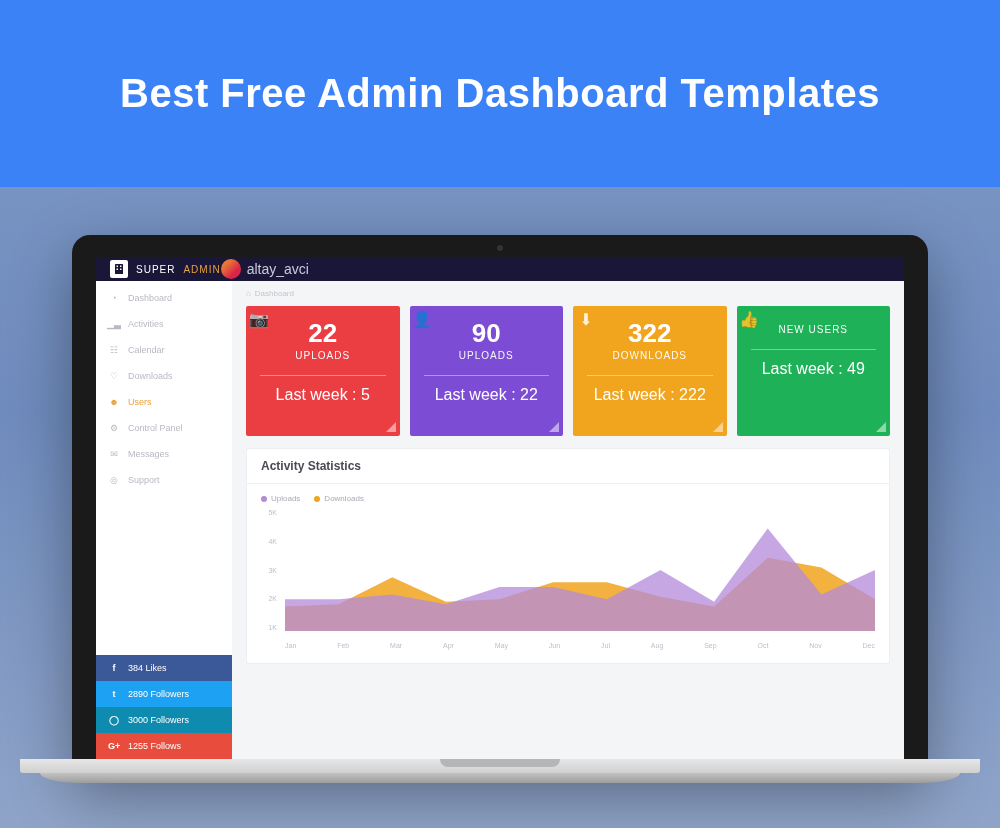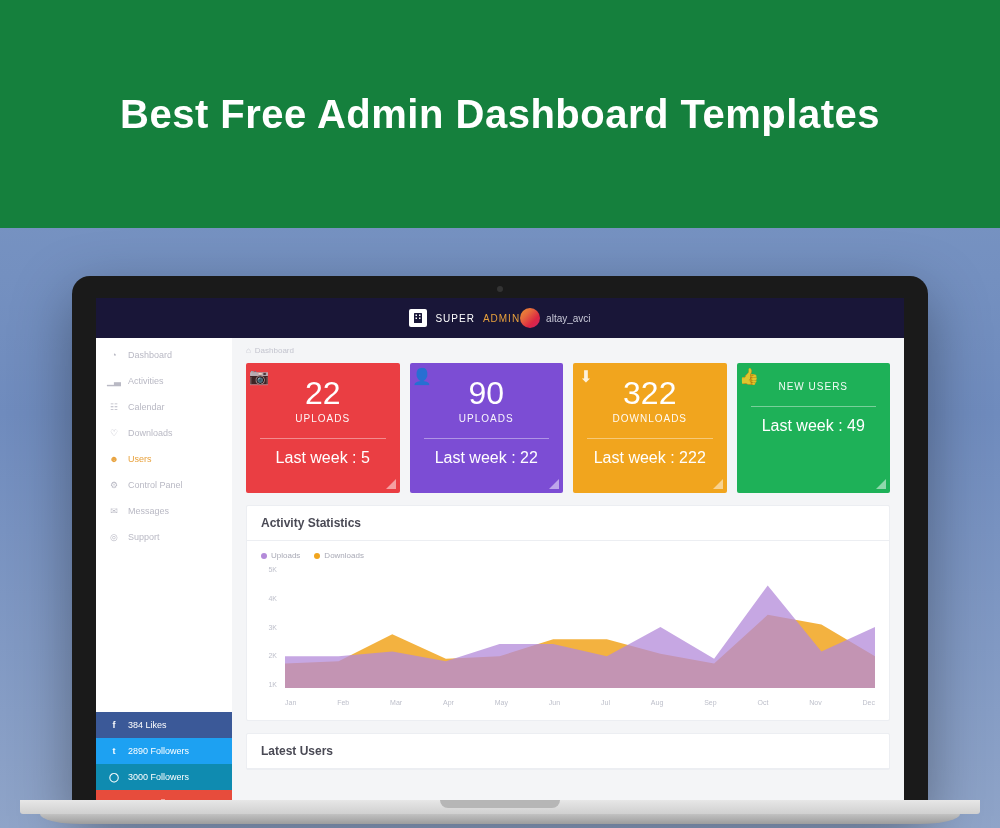--- a/index.html
+++ b/index.html
@@ -1,50 +1,50 @@
 <!DOCTYPE html>
 <html><head>
 <meta charset="utf-8">
 <style>
 *{box-sizing:border-box;margin:0;padding:0;font-family:-apple-system,BlinkMacSystemFont,'Segoe UI',Arial,sans-serif}
 body{width:1000px;height:828px;overflow:hidden;background:linear-gradient(180deg,#7e9ac6 0%,#6f8bbd 50%,#8fa4c8 100%)}
-.banner{background:#15803d;height:228px;display:flex;align-items:center;justify-content:center}
+.banner{background:#3b82f6;height:187px;display:flex;align-items:center;justify-content:center}
 .banner h1{color:#fff;font-size:40px;font-weight:700;letter-spacing:.5px}
 .stage{position:relative;height:638px;display:flex;justify-content:center;align-items:flex-start;padding-top:48px}
 .laptop{width:856px;position:relative}
 .bezel{background:#1a1a1a;border-radius:18px 18px 0 0;padding:22px 24px 0 24px;height:540px;position:relative;box-shadow:0 20px 60px rgba(0,0,0,.35)}
 .camera{position:absolute;top:10px;left:50%;transform:translateX(-50%);width:6px;height:6px;border-radius:50%;background:#333}
 .screen{background:#f4f5f7;width:100%;height:100%;overflow:hidden;position:relative}
-.topbar{background:#191638;height:40px;display:flex;align-items:center;justify-content:center;padding:0 14px;color:#fff}
+.topbar{background:#191638;height:24px;display:flex;align-items:center;justify-content:flex-start;padding:0 14px;color:#fff}
 .brand{display:flex;align-items:center;gap:8px;font-size:10px;letter-spacing:1px}
 .brand .logo{width:18px;height:18px;background:#fff;border-radius:2px;display:flex;align-items:center;justify-content:center}
 .brand .logo svg{width:12px;height:12px;fill:#191638}
 .brand .a{color:#fff}
 .brand .b{color:#e8a13c}
-.user{display:flex;align-items:center;gap:6px;font-size:10px;color:#c9c9d8}
+.user{display:flex;align-items:center;gap:6px;font-size:14px;color:#c9c9d8}
 .avatar{width:20px;height:20px;border-radius:50%;background:linear-gradient(135deg,#f09433,#e6683c,#dc2743,#cc2366)}
 .body{display:flex;height:calc(100% - 40px)}
 .sidebar{width:136px;background:#fff;display:flex;flex-direction:column;font-size:9px}
 .nav{list-style:none;padding:4px 0}
 .nav li{display:flex;align-items:center;gap:8px;padding:7px 12px;color:#b9b9c4;cursor:pointer}
 .nav li.active{color:#e8a13c}
 .nav .ic{width:12px;height:12px;display:inline-flex;align-items:center;justify-content:center}
 .socials{margin-top:auto;list-style:none;font-size:9px}
 .socials li{display:flex;align-items:center;gap:8px;padding:8px 12px;color:#fff}
 .socials .ic{width:12px;text-align:center;font-weight:700}
 .s-fb{background:#3b5998}
 .s-tw{background:#1da1f2}
 .s-ig{background:#0f8bb0}
 .s-gp{background:#e74c3c}
 .main{flex:1;padding:8px 14px 14px 14px;overflow:hidden}
 .crumb{font-size:8px;color:#c4c5cf;margin-bottom:8px;display:flex;align-items:center;gap:4px}
 .cards{display:flex;gap:10px;margin-bottom:12px}
 .card{flex:1;color:#fff;border-radius:2px;padding:14px 8px 8px 8px;text-align:center;position:relative;min-height:130px;display:flex;flex-direction:column}
 .card .ci{position:absolute;top:6px;left:6px;width:14px;height:14px;display:flex;align-items:center;justify-content:center;opacity:.85}
-.card .num{font-size:32px;font-weight:400;line-height:1}
+.card .num{font-size:26px;font-weight:700;line-height:1}
 .card .lbl{font-size:10px;letter-spacing:1px;margin-top:4px;opacity:.95}
 .card .sep{height:1px;background:rgba(255,255,255,.4);margin:14px 6px 10px}
 .card .lw{font-size:16px}
 .card .tri{position:absolute;right:4px;bottom:4px;width:0;height:0;border-style:solid;border-width:0 0 10px 10px;border-color:transparent transparent rgba(255,255,255,.5) transparent}
 .c-red{background:#ea3e43}
 .c-pur{background:#7c4dd4}
 .c-org{background:#f1a51e}
 .c-grn{background:#1eb158}
 .panel{background:#fff;border:1px solid #eceef2;border-radius:2px;margin-bottom:12px}
 .panel .ph{padding:10px 14px;border-bottom:1px solid #eceef2;font-size:12px;color:#4a4a55;font-weight:700}
@@ -225,23 +225,20 @@
                       <div>Sep</div>
                       <div>Oct</div>
                       <div>Nov</div>
                       <div>Dec</div>
                     </div>
                 </div>
               </div>
             </div>
 
             <div class="row2">
-              <div class="panel">
-                <div class="ph">Latest Users</div>
-              </div>
             </div>
           </main>
         </div>
 
       </div>
     </div>
     <div class="base">
       <div class="top"></div>
         <div class="notch"></div>
         <div class="bot"></div>

